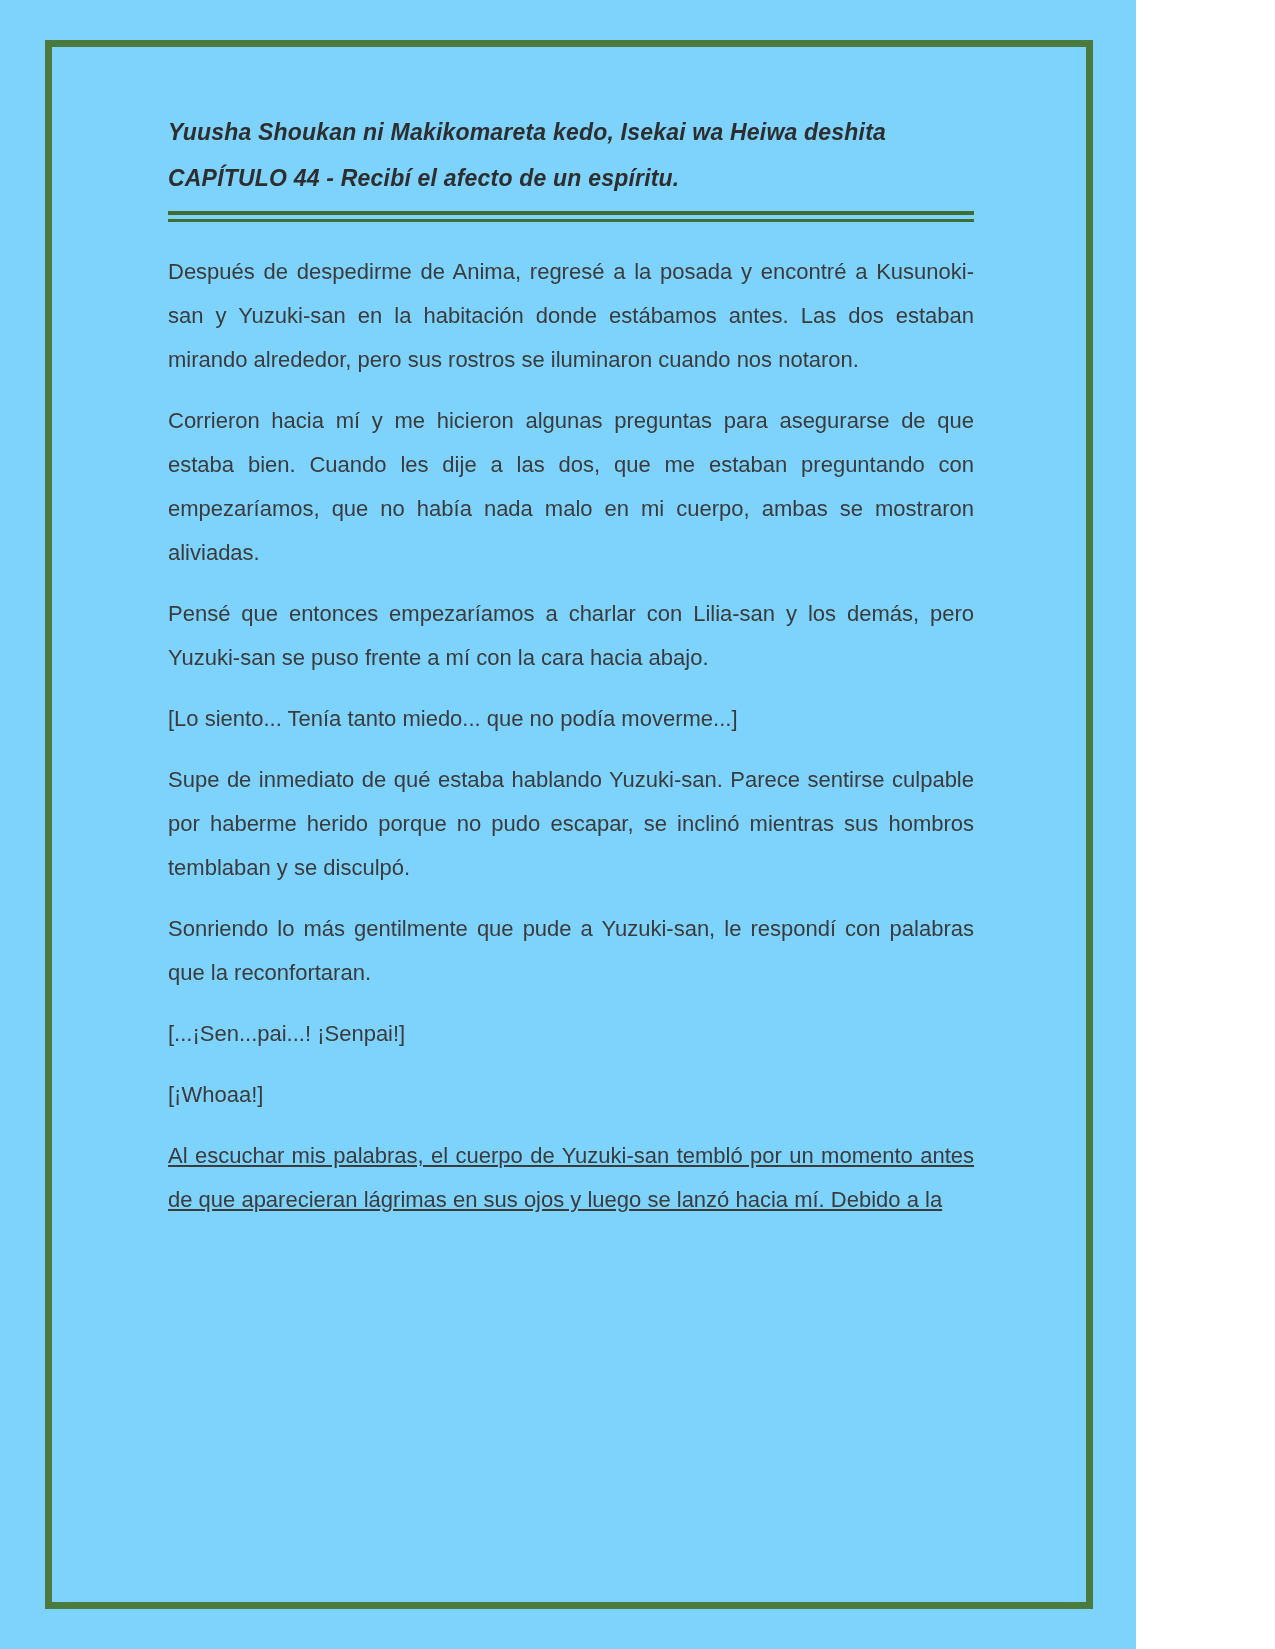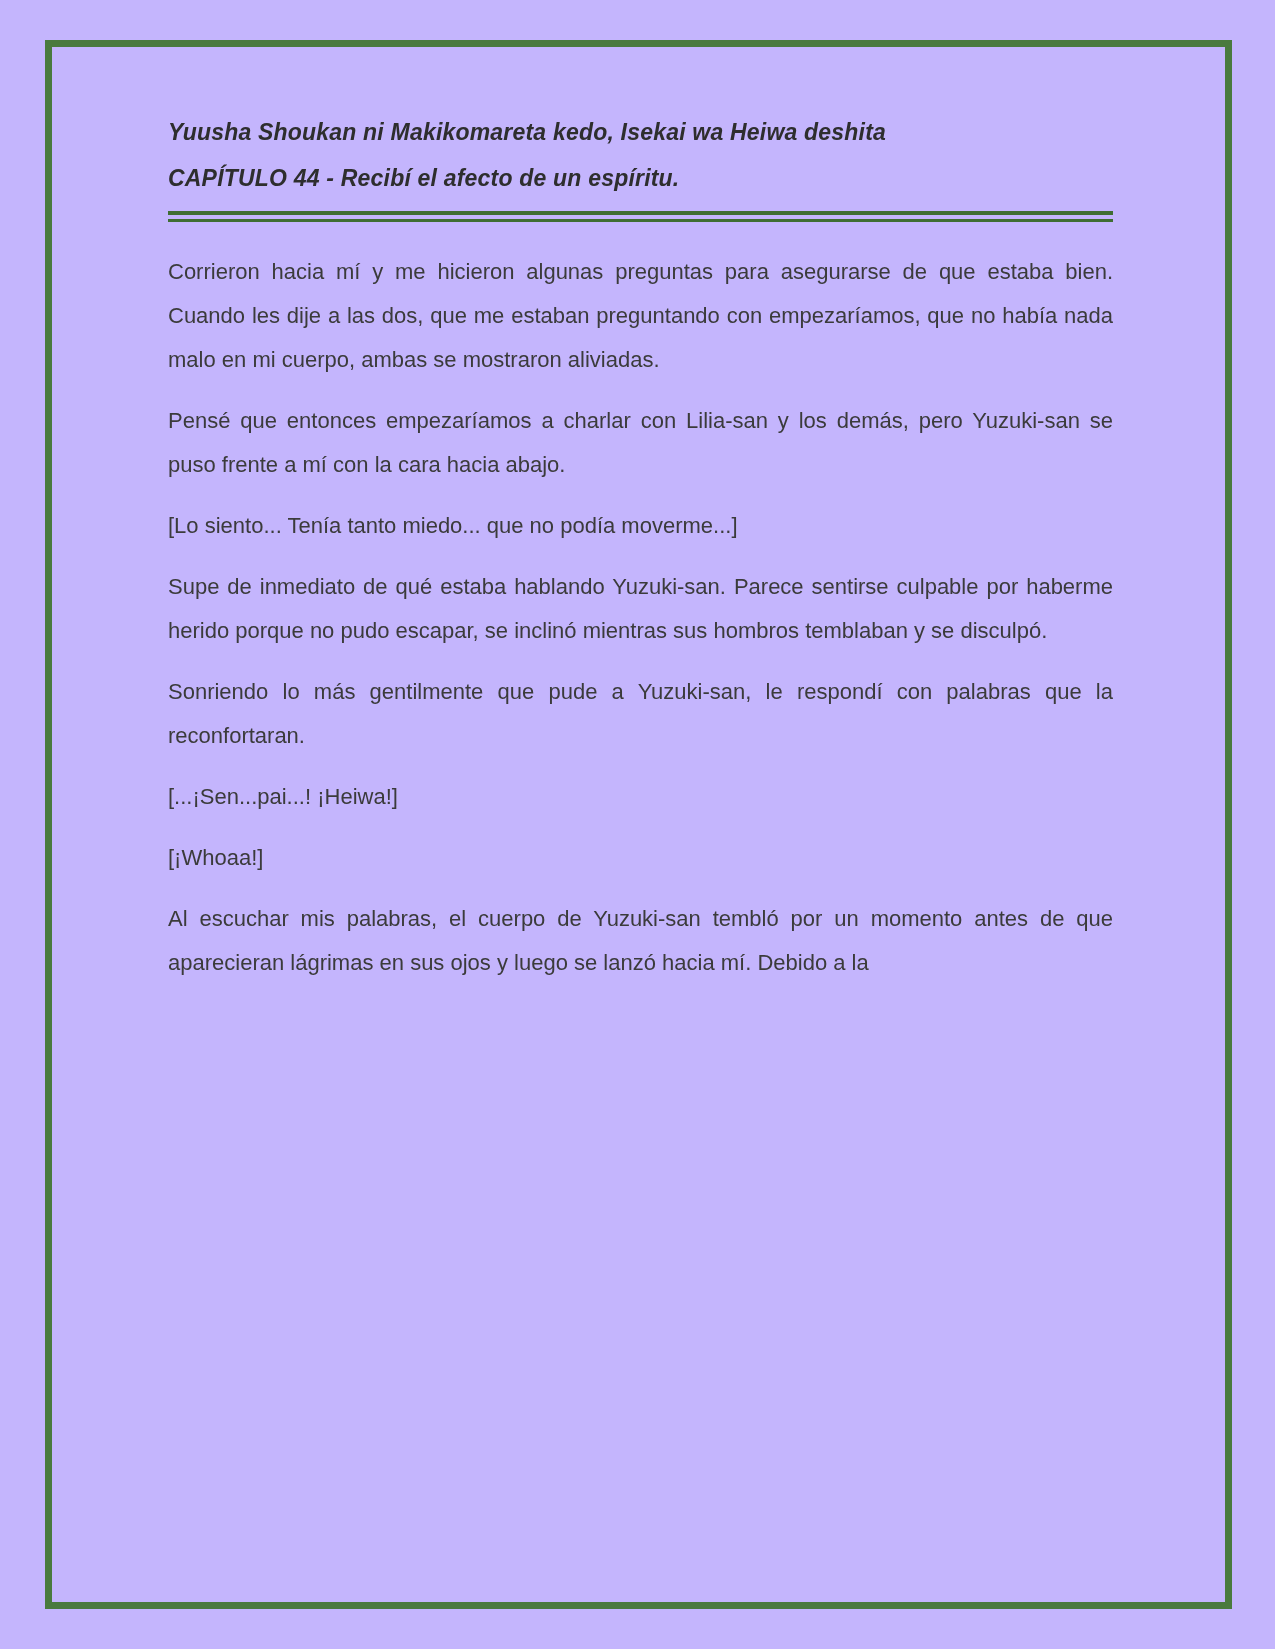--- a/index.html
+++ b/index.html
@@ -3,23 +3,23 @@
 <meta charset="utf-8">
 <style>
   html, body {
     margin: 0;
     padding: 0;
     background: #ffffff;
     font-family: "Liberation Sans", sans-serif;
   }
   .page {
     position: relative;
-    width: 1275px;
+    width: 1136px;
     height: 1649px;
-    background: #c4b5fd;
+    background: #7dd3fc;
     box-sizing: border-box;
     overflow: hidden;
   }
   .frame {
     position: absolute;
     top: 40px;
     left: 45px;
     right: 43px;
     bottom: 40px;
     border: 7px solid #4a7a3e;
@@ -47,40 +47,42 @@
   }
   .body-text p {
     font-size: 22px;
     color: #3b3b3b;
     line-height: 44px;
     margin: 0 0 17px 0;
     text-align: justify;
   }
   .body-text p:last-child {
     margin-bottom: 0;
+    text-decoration: underline;
   }
 </style>
 </head>
 <body>
 
 <div class="page">
   <div class="frame">
 
     <div class="title-block">
       <p class="title-line">Yuusha Shoukan ni Makikomareta kedo, Isekai wa Heiwa deshita</p>
       <p class="title-line">CAPÍTULO 44 - Recibí el afecto de un espíritu.</p>
     </div>
 
     <div class="double-rule"></div>
 
     <div class="body-text">
+      <p>Después de despedirme de Anima, regresé a la posada y encontré a Kusunoki-san y Yuzuki-san en la habitación donde estábamos antes. Las dos estaban mirando alrededor, pero sus rostros se iluminaron cuando nos notaron.</p>
       <p>Corrieron hacia mí y me hicieron algunas preguntas para asegurarse de que estaba bien. Cuando les dije a las dos, que me estaban preguntando con empezaríamos, que no había nada malo en mi cuerpo, ambas se mostraron aliviadas.</p>
       <p>Pensé que entonces empezaríamos a charlar con Lilia-san y los demás, pero Yuzuki-san se puso frente a mí con la cara hacia abajo.</p>
       <p>[Lo siento... Tenía tanto miedo... que no podía moverme...]</p>
       <p>Supe de inmediato de qué estaba hablando Yuzuki-san. Parece sentirse culpable por haberme herido porque no pudo escapar, se inclinó mientras sus hombros temblaban y se disculpó.</p>
       <p>Sonriendo lo más gentilmente que pude a Yuzuki-san, le respondí con palabras que la reconfortaran.</p>
-      <p>[...¡Sen...pai...! ¡Heiwa!]</p>
+      <p>[...¡Sen...pai...! ¡Senpai!]</p>
       <p>[¡Whoaa!]</p>
       <p>Al escuchar mis palabras, el cuerpo de Yuzuki-san tembló por un momento antes de que aparecieran lágrimas en sus ojos y luego se lanzó hacia mí. Debido a la</p>
     </div>
 
   </div>
 </div>
 
 </body></html>

